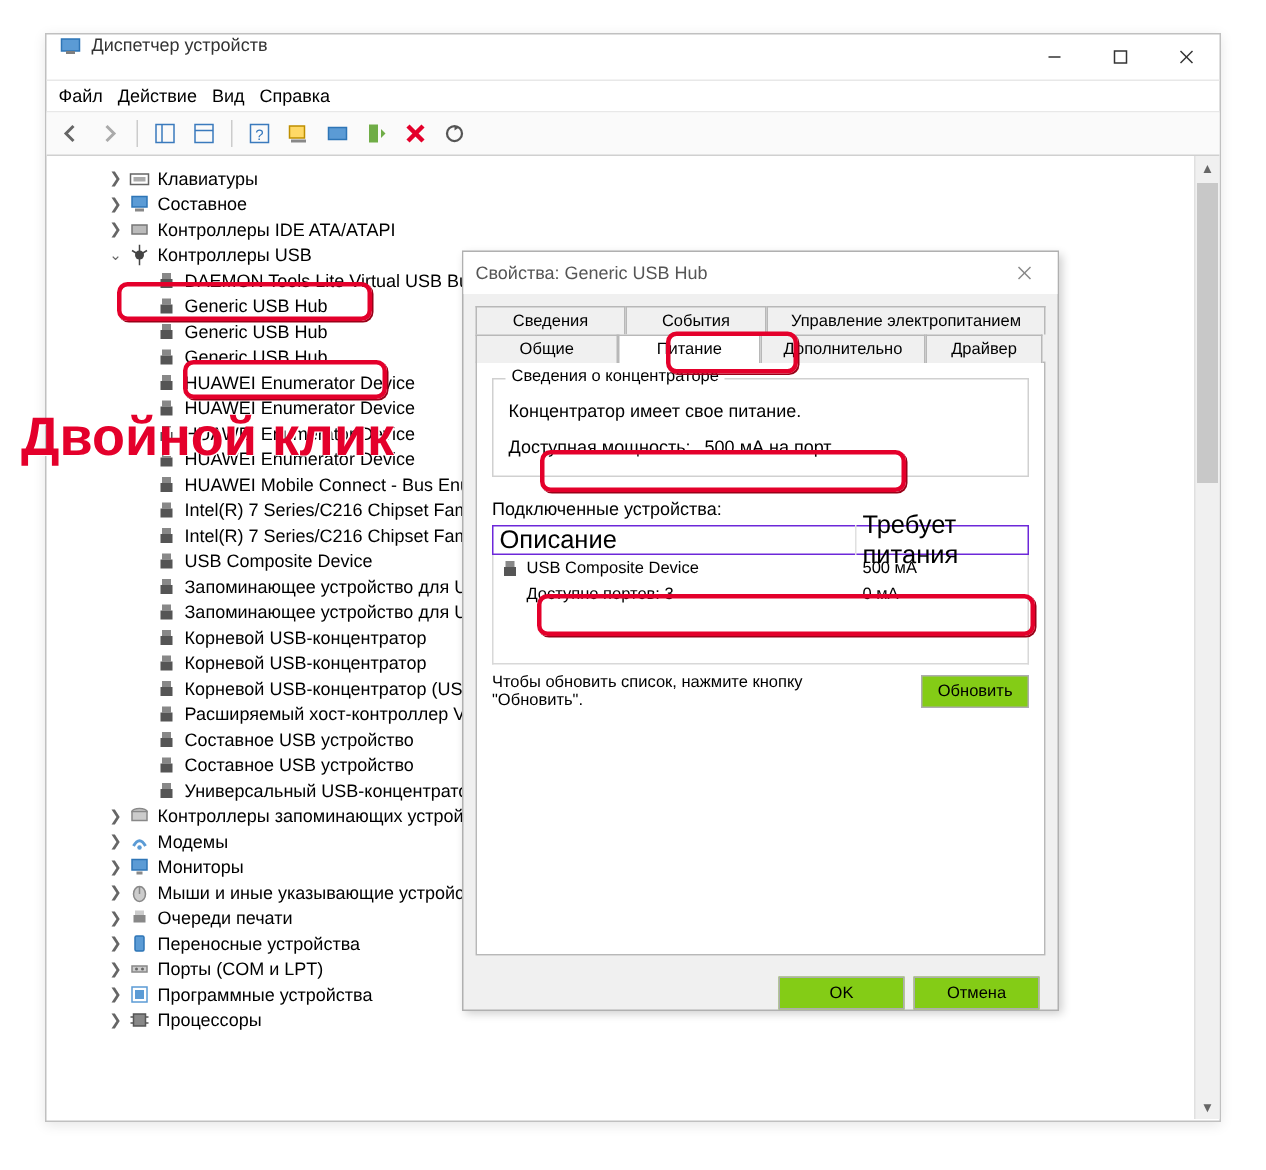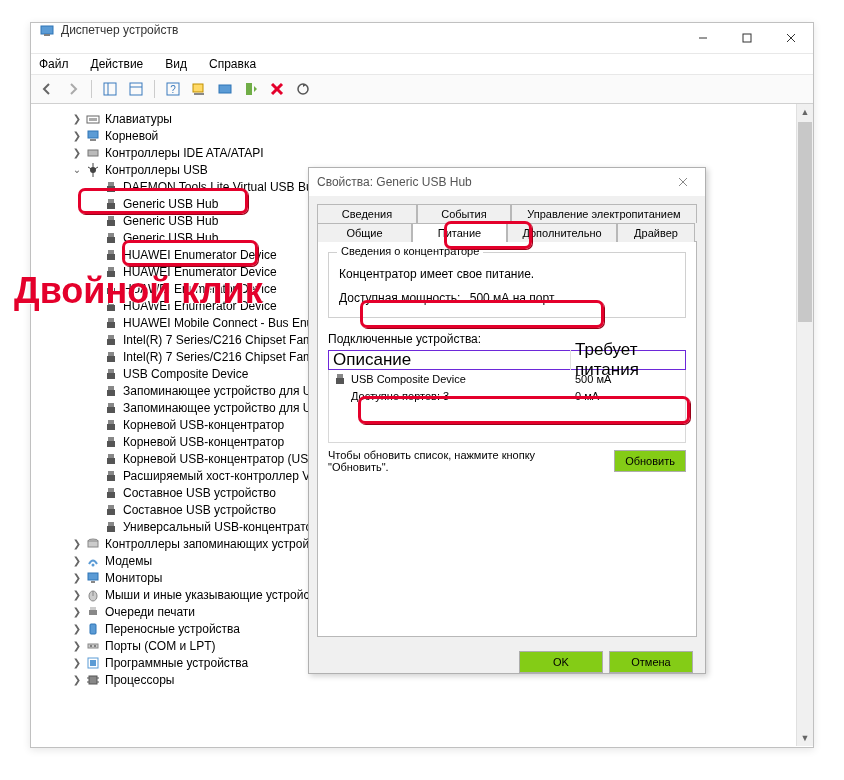--- a/index.html
+++ b/index.html
@@ -3,21 +3,21 @@
 <meta charset="utf-8">
 <style>
 html,body{margin:0;padding:0;font-family:"Segoe UI",Tahoma,sans-serif;font-size:12px;background:#fff;color:#000;width:844px;height:780px;overflow:hidden}
 .outer{position:relative;width:844px;height:780px;background:#fff}
 .win{position:absolute;left:30px;top:22px;width:782px;height:724px;border:1px solid #c0c0c0;background:#fff;box-shadow:0 2px 8px rgba(0,0,0,.1)}
 .titlebar{height:30px;display:flex;align-items:flex-start;padding-left:8px;border-bottom:1px solid #e8e8e8}
 .titlebar .ticon{width:16px;height:16px;margin-right:6px}
 .titlebar .ttext{flex:1;font-size:12px;color:#333}
 .titlebar .btns{display:flex}
 .titlebar .btn{width:44px;height:30px;display:flex;align-items:center;justify-content:center;color:#555}
-.menubar{height:20px;display:flex;align-items:center;padding:0 4px;gap:14px;border-bottom:1px solid #e8e8e8}
+.menubar{height:20px;display:flex;align-items:center;padding:0 4px;gap:2px;border-bottom:1px solid #e8e8e8}
 .menubar span{padding:2px 4px;cursor:default}
 .toolbar{height:28px;display:flex;align-items:center;padding:0 6px;gap:6px;border-bottom:1px solid #d0d0d0;background:#fafafa}
 .toolbar .sep{width:1px;height:18px;background:#ccc;margin:0 2px}
 .toolbar .tbtn{width:20px;height:20px;display:flex;align-items:center;justify-content:center;color:#444}
 .content{position:relative;height:642px}
 .tree{position:absolute;left:0;top:0;right:0;bottom:0;overflow:hidden;padding:6px 0}
 .scrollbar{position:absolute;right:0;top:0;width:16px;height:642px;background:#f0f0f0;border-left:1px solid #e0e0e0}
 .scrollthumb{position:absolute;right:1px;top:18px;width:14px;height:200px;background:#c8c8c8}
 .scrollarrow{position:absolute;width:16px;height:16px;display:flex;align-items:center;justify-content:center;color:#666;font-size:9px}
 .sa-up{top:0}
@@ -173,21 +173,21 @@
           <div class="node">
             <span class="indent"></span>
             <span class="indent"></span>
             <span class="tw">❯</span>
             <span class="devicon">
               <svg width="14" height="14">
                 <rect x="2" y="2" width="10" height="7" fill="#5b9bd5" stroke="#2e75b6"></rect>
                 <rect x="4" y="10" width="6" height="2" fill="#888"></rect>
               </svg>
             </span>
-            <span class="lbl">Корневой</span>
+            <span class="lbl">Составное</span>
           </div>
           <div class="node">
             <span class="indent"></span>
             <span class="indent"></span>
             <span class="tw">❯</span>
             <span class="devicon">
               <svg width="14" height="14">
                 <rect x="2" y="4" width="10" height="6" fill="#bbb" stroke="#777"></rect>
               </svg>
             </span>

